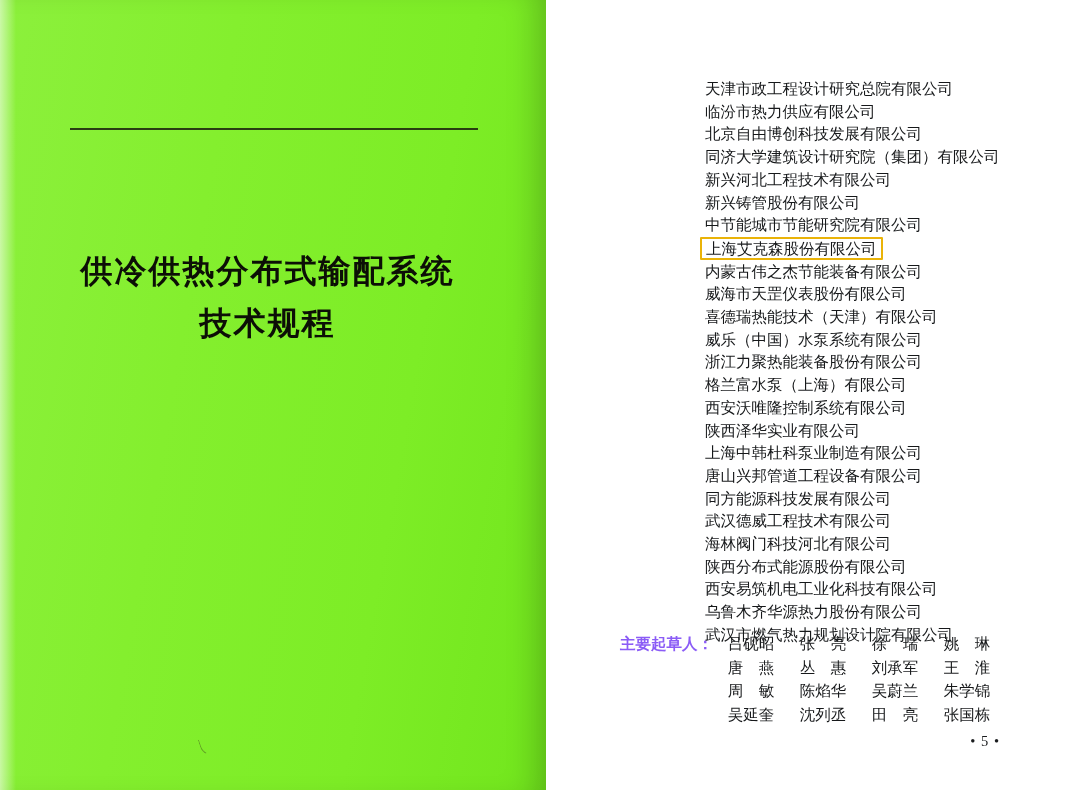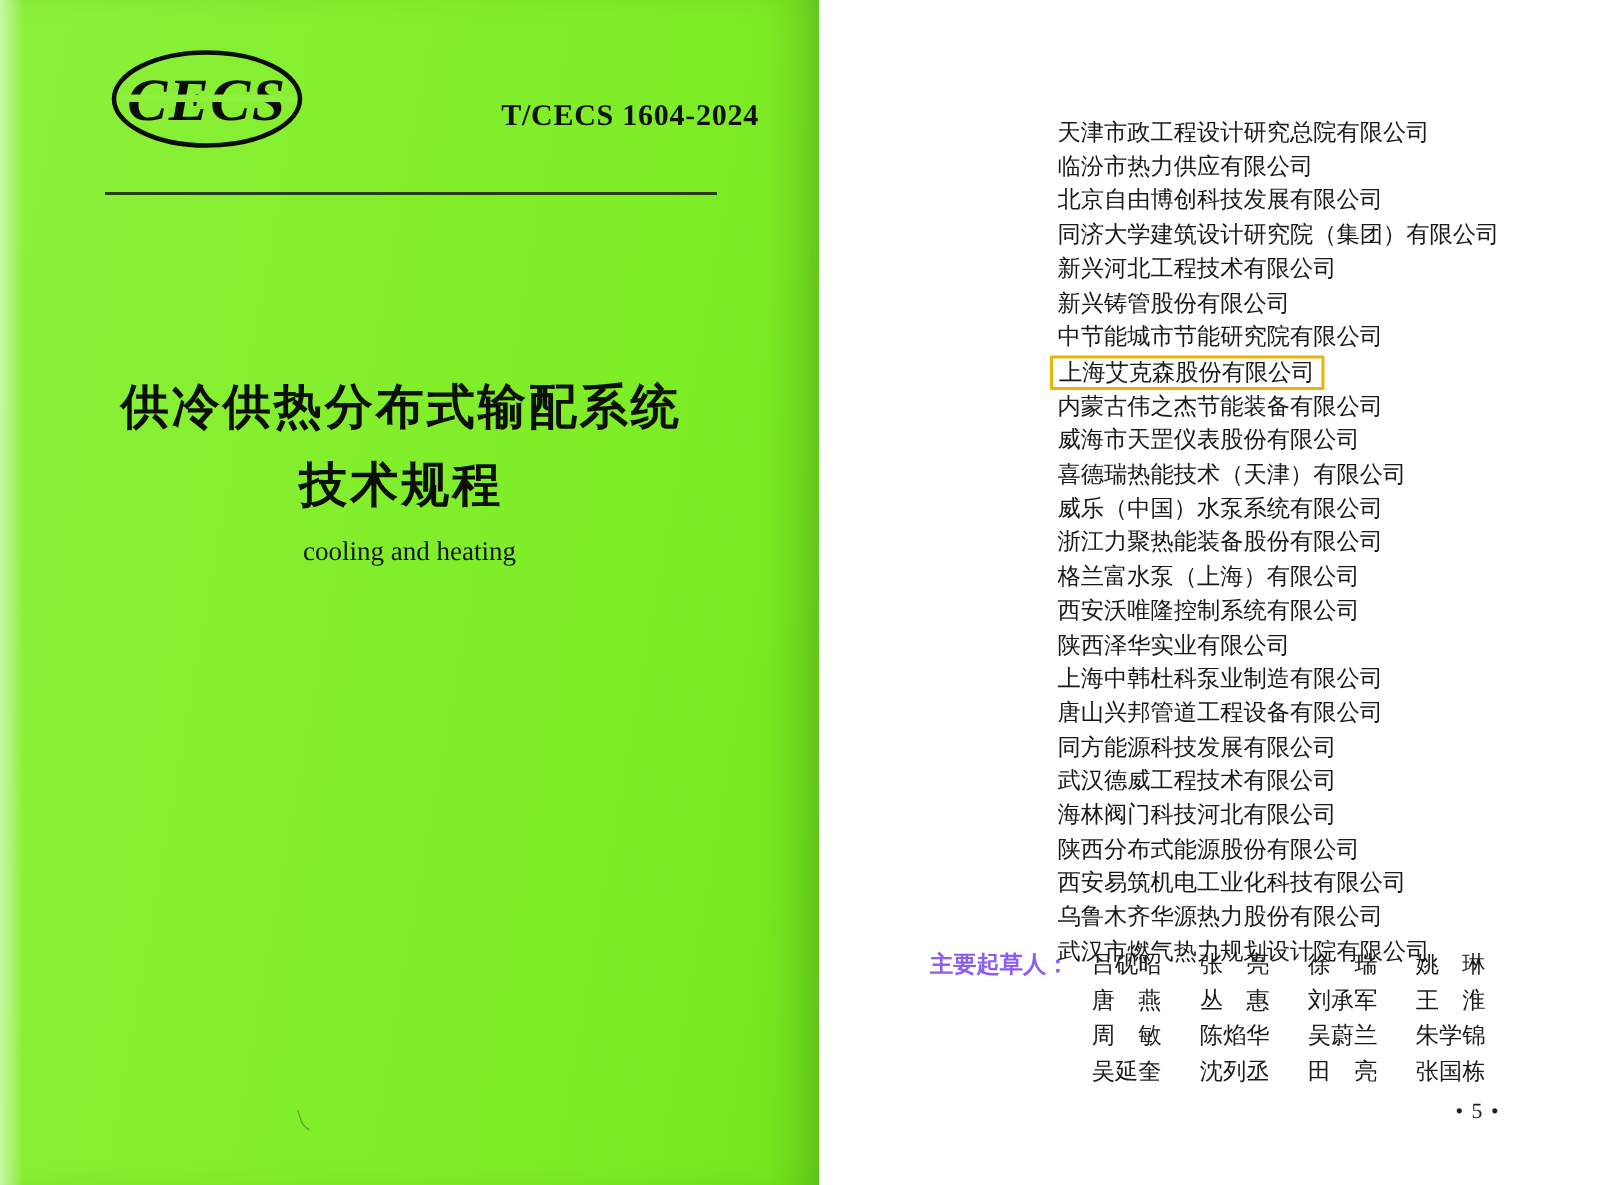--- a/index.html
+++ b/index.html
@@ -224,46 +224,30 @@
 </style>
 </head>
 <body>
 
 <div class="page">
 
   <div class="cover-pane">
     <div class="cover">
       <div class="cover-inner">
 
-        <div class="logo-row">
-          <div class="cecs-logo">
-            <svg width="132" height="72" viewBox="0 0 132 72" aria-hidden="true">
-              <g fill="none" stroke="#0b0d05" stroke-width="3">
-                <ellipse cx="66" cy="36" rx="62" ry="31"></ellipse>
-              </g>
-              <g fill="#0b0d05" font-family="Liberation Serif, serif" font-style="italic" font-weight="bold" font-size="40">
-                <text x="66" y="50" text-anchor="middle" letter-spacing="1">CECS</text>
-              </g>
-              <rect x="6" y="33" width="120" height="5" fill="#8cf03c"></rect>
-              <rect x="6" y="33" width="120" height="5" fill="none"></rect>
-            </svg>
-          </div>
-          <div class="std-number">T/CECS 1604-2024</div>
-        </div>
 
         <div class="rule"></div>
 
 
         <div class="title-main">
           <div>供冷供热分布式输配系统</div>
           <div>技术规程</div>
         </div>
 
         <div class="title-en">
-          <div>cooling and heating</div>
         </div>
 
 
         <div class="pencil-mark"></div>
       </div>
     </div>
   </div>
 
   <div class="text-pane">
 

